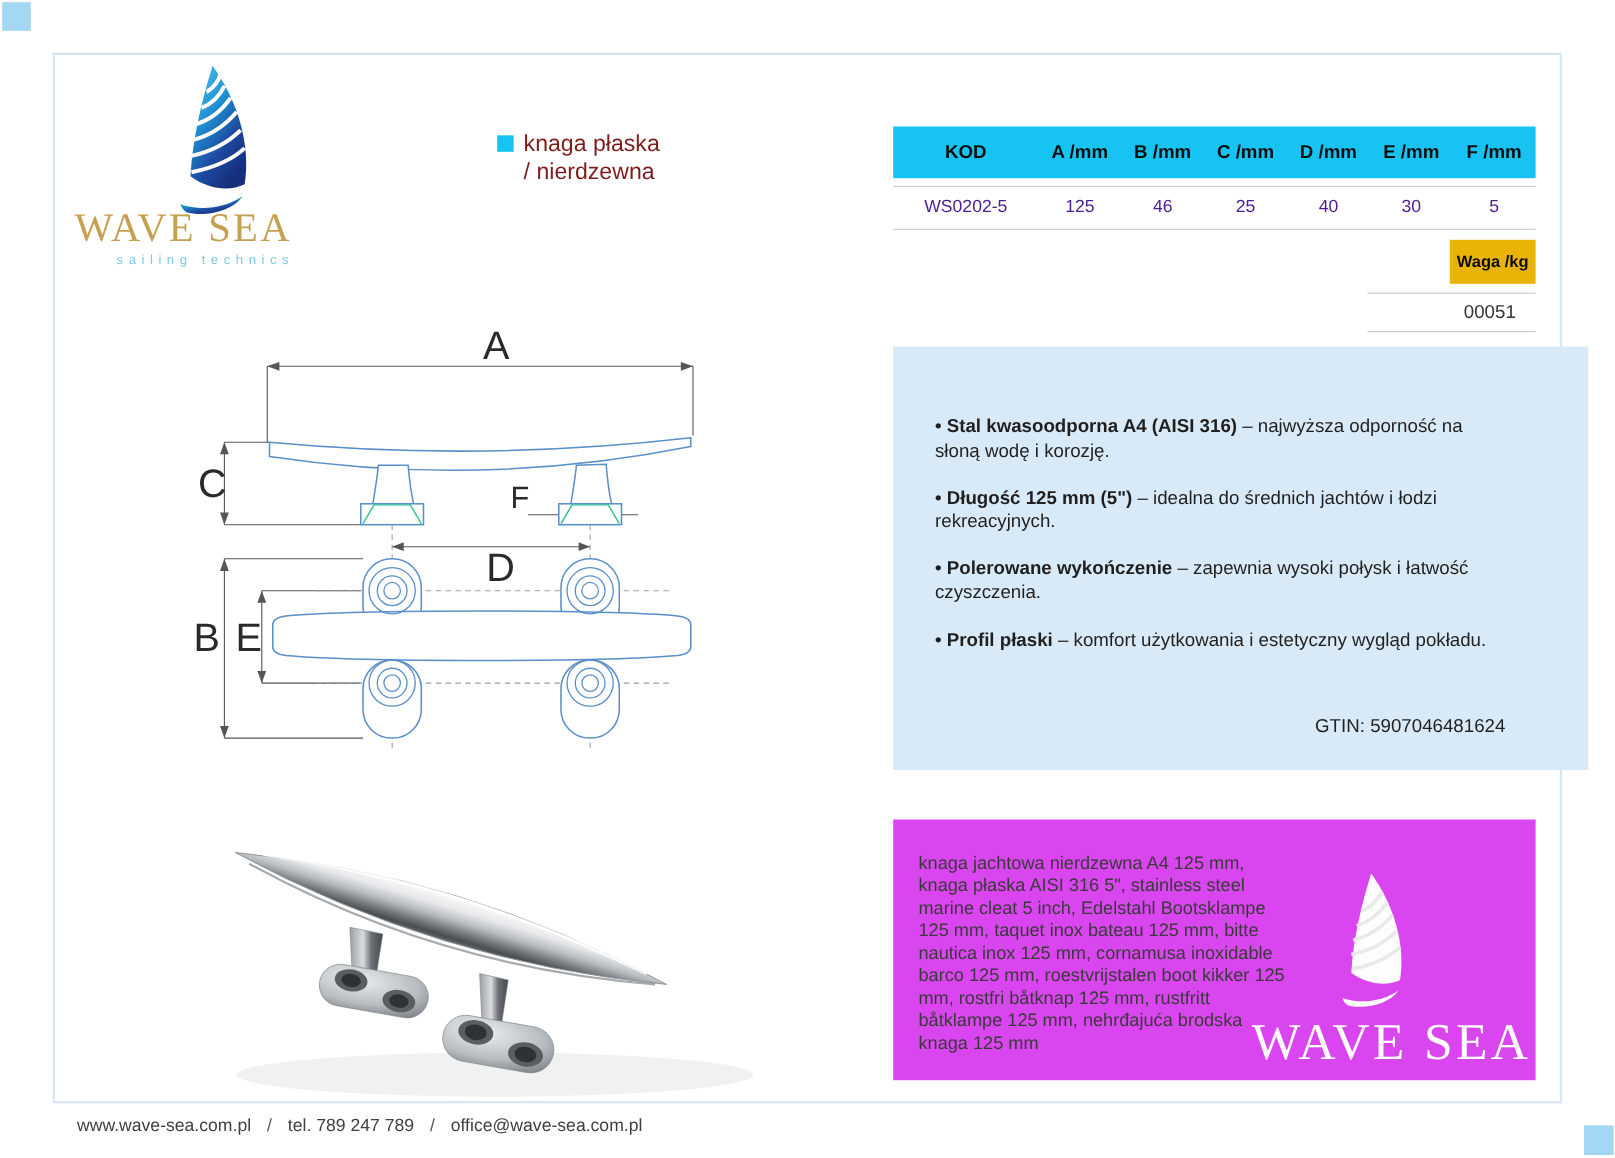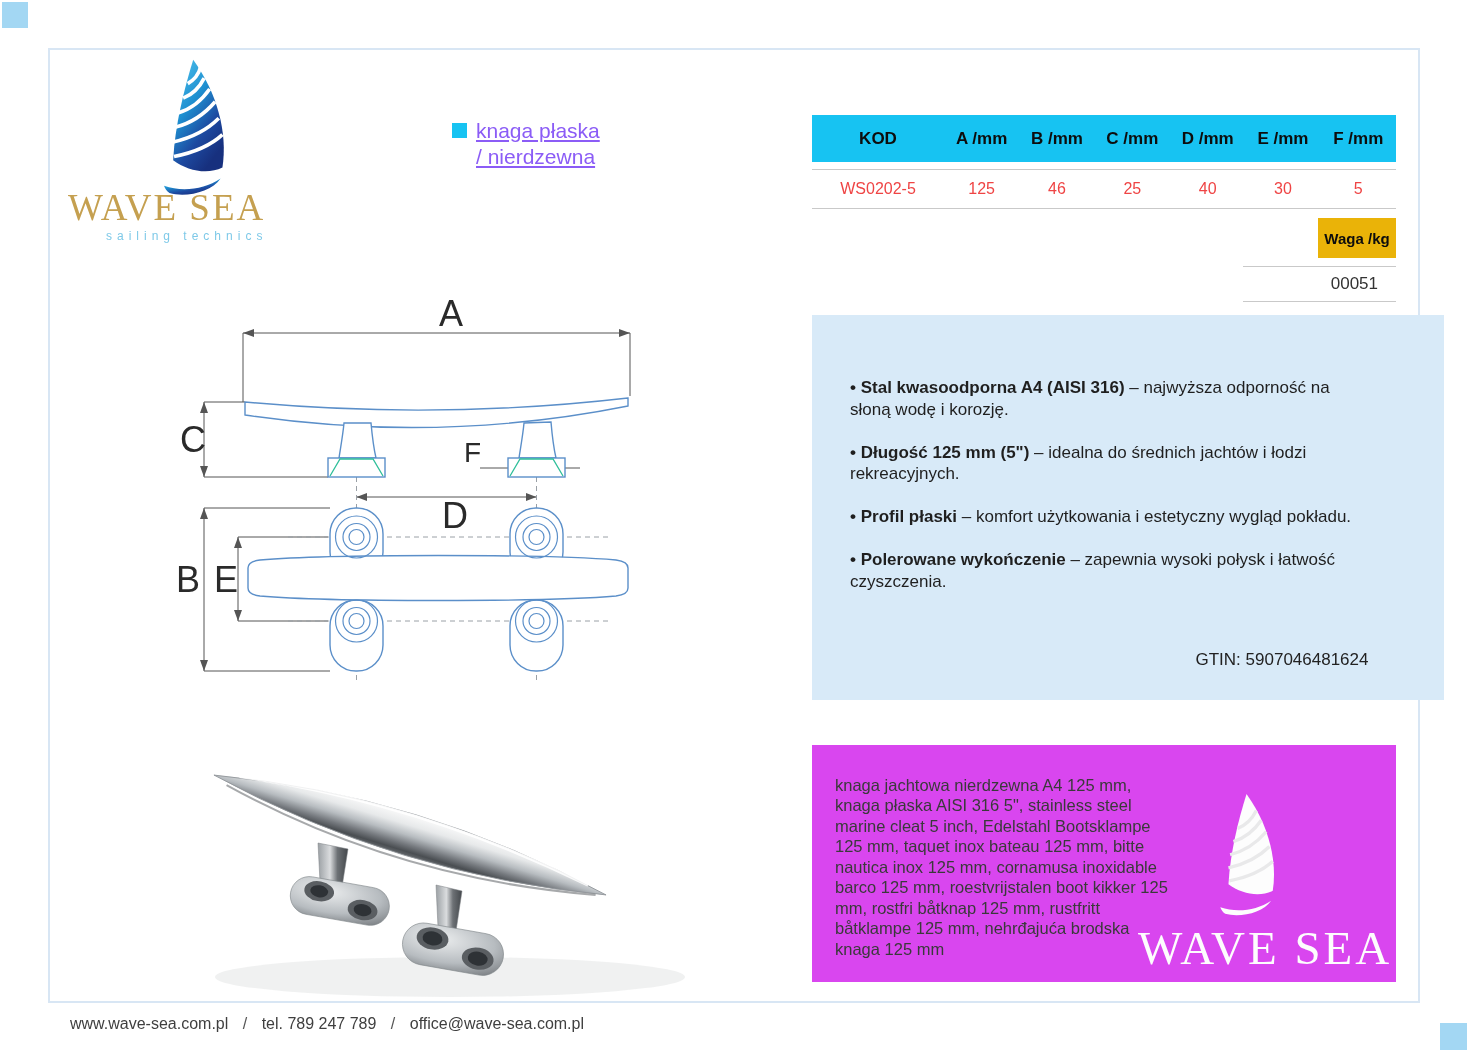--- a/index.html
+++ b/index.html
@@ -20,29 +20,29 @@
   .logo-sail{position:absolute;left:158px;top:58px;width:96px;height:146px;}
   .brand{position:absolute;left:68px;top:186px;width:260px;
     font-family:"Liberation Serif",serif;font-size:37px;letter-spacing:2px;
     color:#C5A050;white-space:nowrap;}
   .tagline{position:absolute;left:106px;top:229px;font-size:12px;
     letter-spacing:5px;color:#7EC9E8;white-space:nowrap;}
 
   
   .title{position:absolute;left:452px;top:118px;display:flex;align-items:flex-start;}
   .title-square{width:15px;height:15px;background:#17C3F2;margin:5px 9px 0 0;flex:0 0 auto;}
-  .title-text{font-size:21px;line-height:26px;color:#8b5cf6;text-decoration:underline;}
+  .title-text{font-size:21px;line-height:26px;color:#7f1d1d;}
 
   
   .spec-table{position:absolute;left:812px;top:115px;width:584px;}
   .spec-header{display:flex;background:#17C3F2;height:47px;align-items:center;}
   .spec-header .cell{font-weight:bold;font-size:17px;color:#0d0d0d;text-align:center;}
   .spec-row{display:flex;height:38px;align-items:center;margin-top:7px;
     border-top:1px solid #c9c9c9;border-bottom:1px solid #c9c9c9;}
-  .spec-row .cell{font-size:16px;color:#ef4444;text-align:center;}
+  .spec-row .cell{font-size:16px;color:#4c1d95;text-align:center;}
   .cell.kod{flex:0 0 132px;}
   .cell.dim{flex:1;}
 
   .weight-label{position:absolute;left:1318px;top:218px;width:78px;height:40px;
     background:#eab308;font-weight:bold;font-size:15px;color:#0d0d0d;
     display:flex;align-items:center;justify-content:center;}
   .weight-row{position:absolute;left:1243px;top:266px;width:153px;height:36px;
     border-top:1px solid #c9c9c9;border-bottom:1px solid #c9c9c9;box-sizing:border-box;
     display:flex;align-items:center;justify-content:flex-end;
     padding-right:18px;font-size:17px;color:#333;}
@@ -136,22 +136,22 @@
     <div class="cell dim">5</div>
   </div>
 </div>
 <div class="weight-label">Waga /kg</div>
 <div class="weight-row">00051</div>
 
 <div class="info-panel">
   <div class="features">
     <p><b>• Stal kwasoodporna A4 (AISI 316)</b><span> – najwyższa odporność na słoną wodę i korozję.</span></p>
     <p><b>• Długość 125 mm (5")</b><span> – idealna do średnich jachtów i łodzi rekreacyjnych.</span></p>
+    <p><b>• Polerowane wykończenie</b><span> – zapewnia wysoki połysk i łatwość czyszczenia.</span></p>
     <p><b>• Profil płaski</b><span> – komfort użytkowania i estetyczny wygląd pokładu.</span></p>
-    <p><b>• Polerowane wykończenie</b><span> – zapewnia wysoki połysk i łatwość czyszczenia.</span></p>
   </div>
   <div class="gtin">GTIN: 5907046481624</div>
 </div>
 
 <svg class="drawing" viewBox="0 0 560 400">
   <g stroke="#555" stroke-width="1" fill="none">
 
     <line x1="75" y1="41" x2="462" y2="41"></line>
     <line x1="75" y1="41" x2="75" y2="110"></line>
     <line x1="462" y1="41" x2="462" y2="104"></line>

